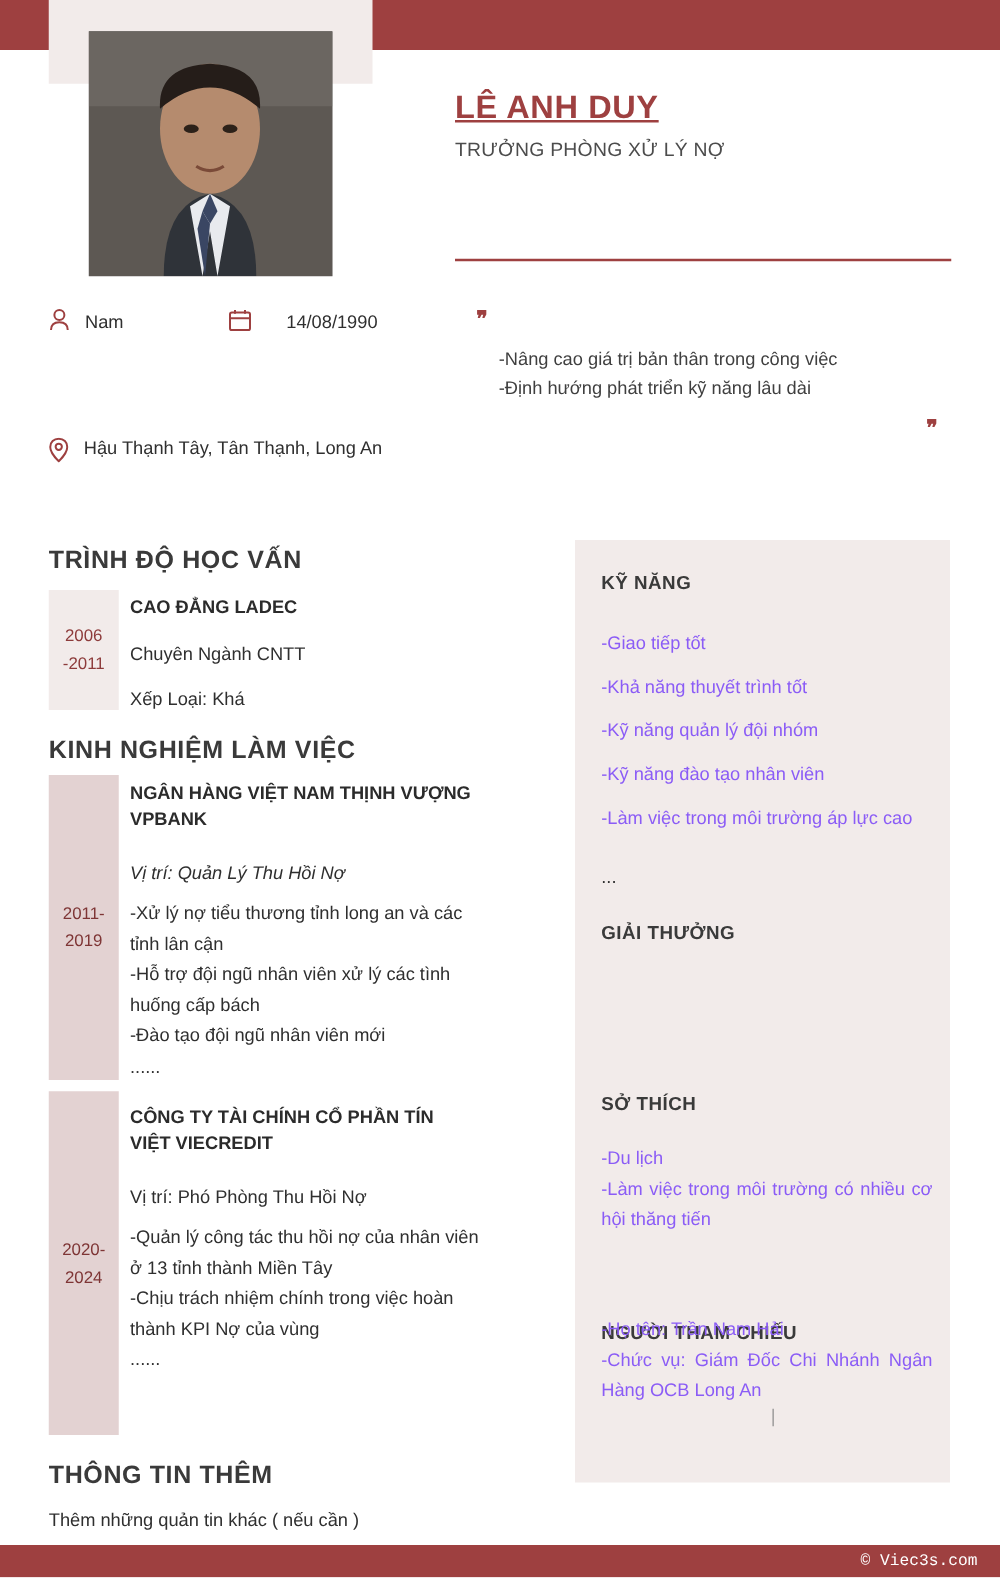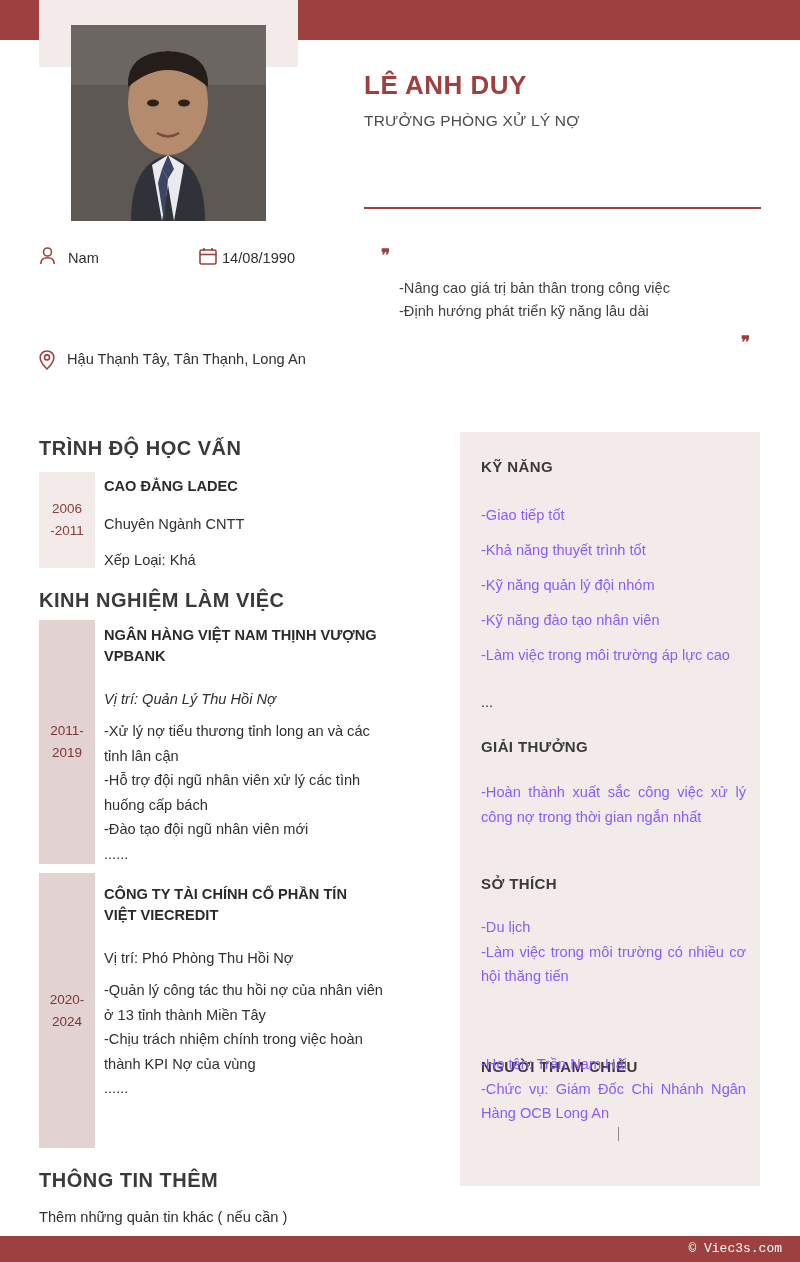--- a/index.html
+++ b/index.html
@@ -45,20 +45,21 @@
   .name-block {
     position: absolute;
     left: 364px; top: 70px;
     width: 400px;
   }
   .cv-name {
     font-size: 26px;
     font-weight: bold;
     color: #9e4040;
     letter-spacing: 0.5px;
+    text-decoration: underline;
   }
   .cv-role {
     margin-top: 11px;
     font-size: 15.5px;
     color: #4c4c4c;
     letter-spacing: 0.2px;
   }
   .name-rule {
     position: absolute;
     left: 364px; top: 207px;
@@ -91,21 +92,21 @@
     color: #3f3f3f;
     line-height: 23px;
   }
   
   .info-row {
     position: absolute;
     font-size: 14.6px;
     color: #2f2f2f;
   }
   .info-gender { left: 39px; top: 247px; display: flex; align-items: center; gap: 12px; }
-  .info-dob { left: 183px; top: 247px; display: flex; align-items: center; gap: 5px; margin-left: 16px; }
+  .info-dob { left: 183px; top: 247px; display: flex; align-items: center; gap: 28px; }
   .info-addr { left: 39px; top: 348px; display: flex; align-items: flex-start; gap: 12px; width: 300px; line-height: 22px; }
   .ic { color: #9e4040; display: inline-block; }
   
   .sec-title {
     position: absolute;
     font-size: 20px;
     font-weight: bold;
     color: #3a3a3a;
     letter-spacing: 0.5px;
   }
@@ -299,21 +300,20 @@
 
   <div class="rp-title skills-title">KỸ NĂNG</div>
   <div class="rp-body skills-body" style="white-space:pre-line">-Giao tiếp tốt
 -Khả năng thuyết trình tốt
 -Kỹ năng quản lý đội nhóm
 -Kỹ năng đào tạo nhân viên
 -Làm việc trong môi trường áp lực cao</div>
   <div class="skills-dots">...</div>
 
   <div class="rp-title award-title">GIẢI THƯỞNG</div>
-  <div class="rp-body tight award-body" style="white-space:pre-line">-Hoàn thành xuất sắc công việc xử lý công nợ trong thời gian ngắn nhất</div>
 
   <div class="rp-title hobby-title">SỞ THÍCH</div>
   <div class="rp-body tight hobby-body" style="white-space:pre-line">-Du lịch
 -Làm việc trong môi trường có nhiều cơ hội thăng tiến</div>
 
   <div class="rp-title ref-title">NGƯỜI THAM CHIẾU</div>
   <div class="rp-body tight ref-body" style="white-space:pre-line">-Họ tên: Trần Nam Hải
 -Chức vụ: Giám Đốc Chi Nhánh Ngân Hàng OCB Long An</div>
   <div class="ref-caret"></div>
 

